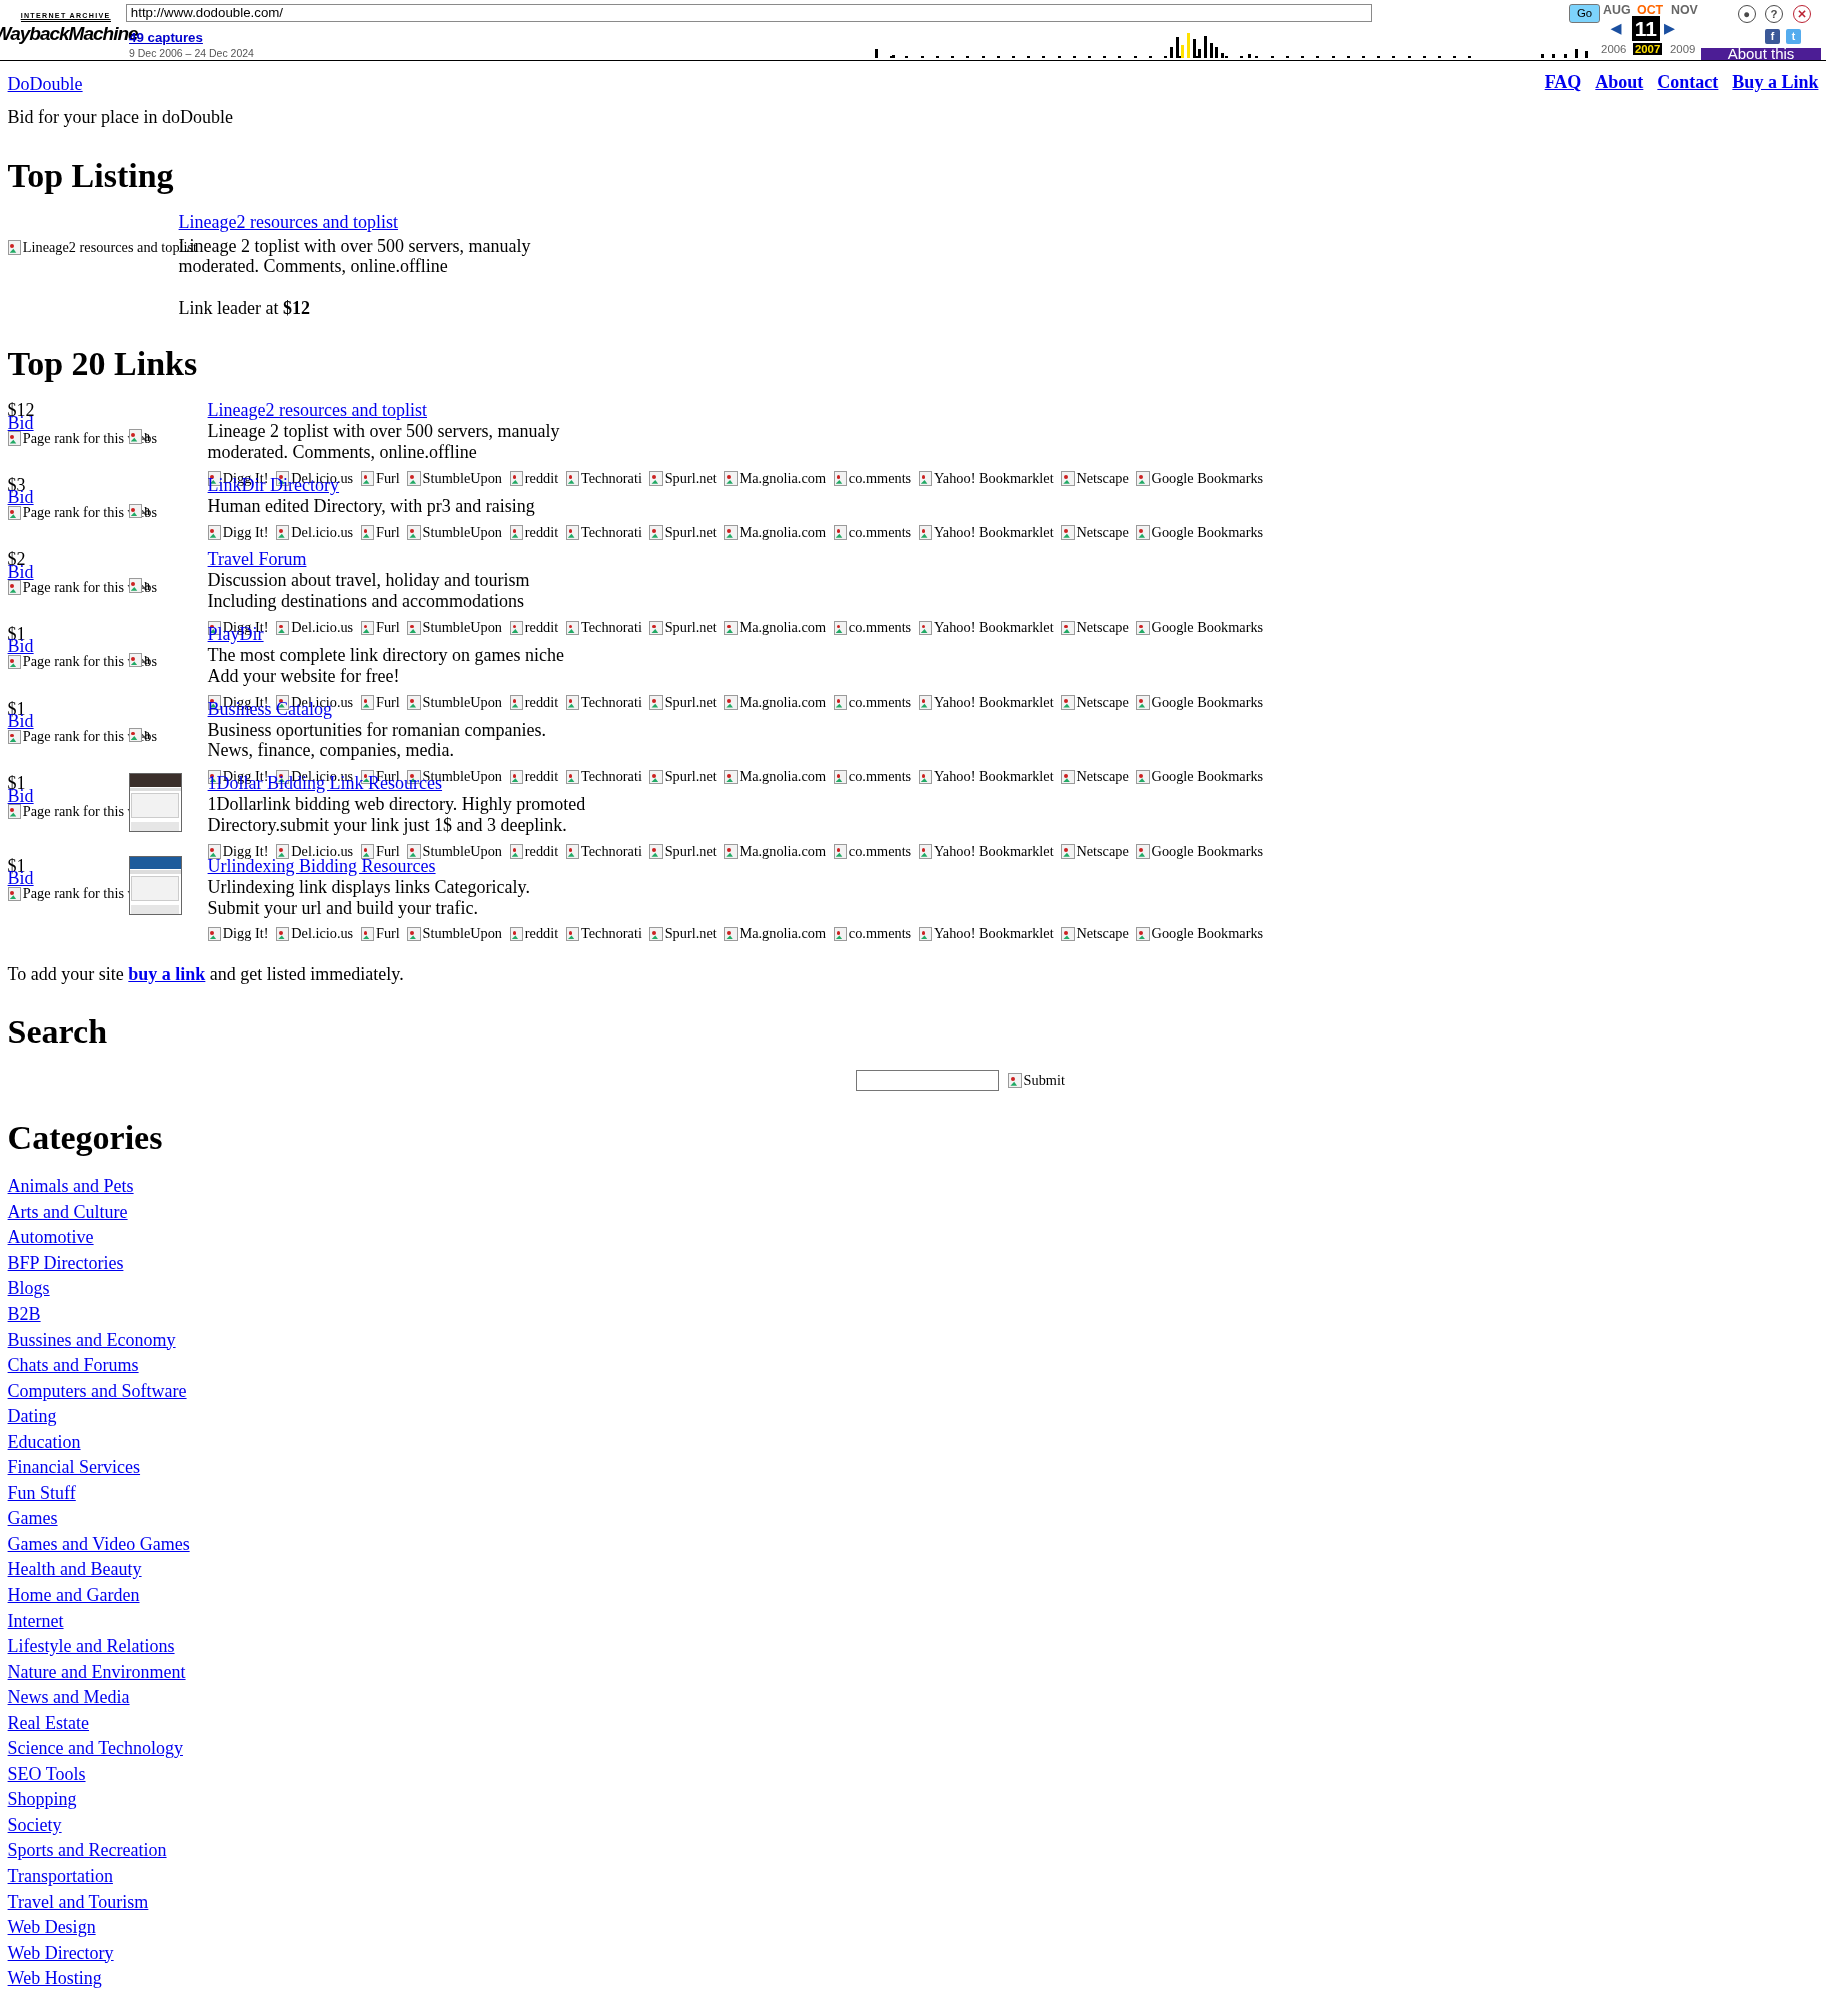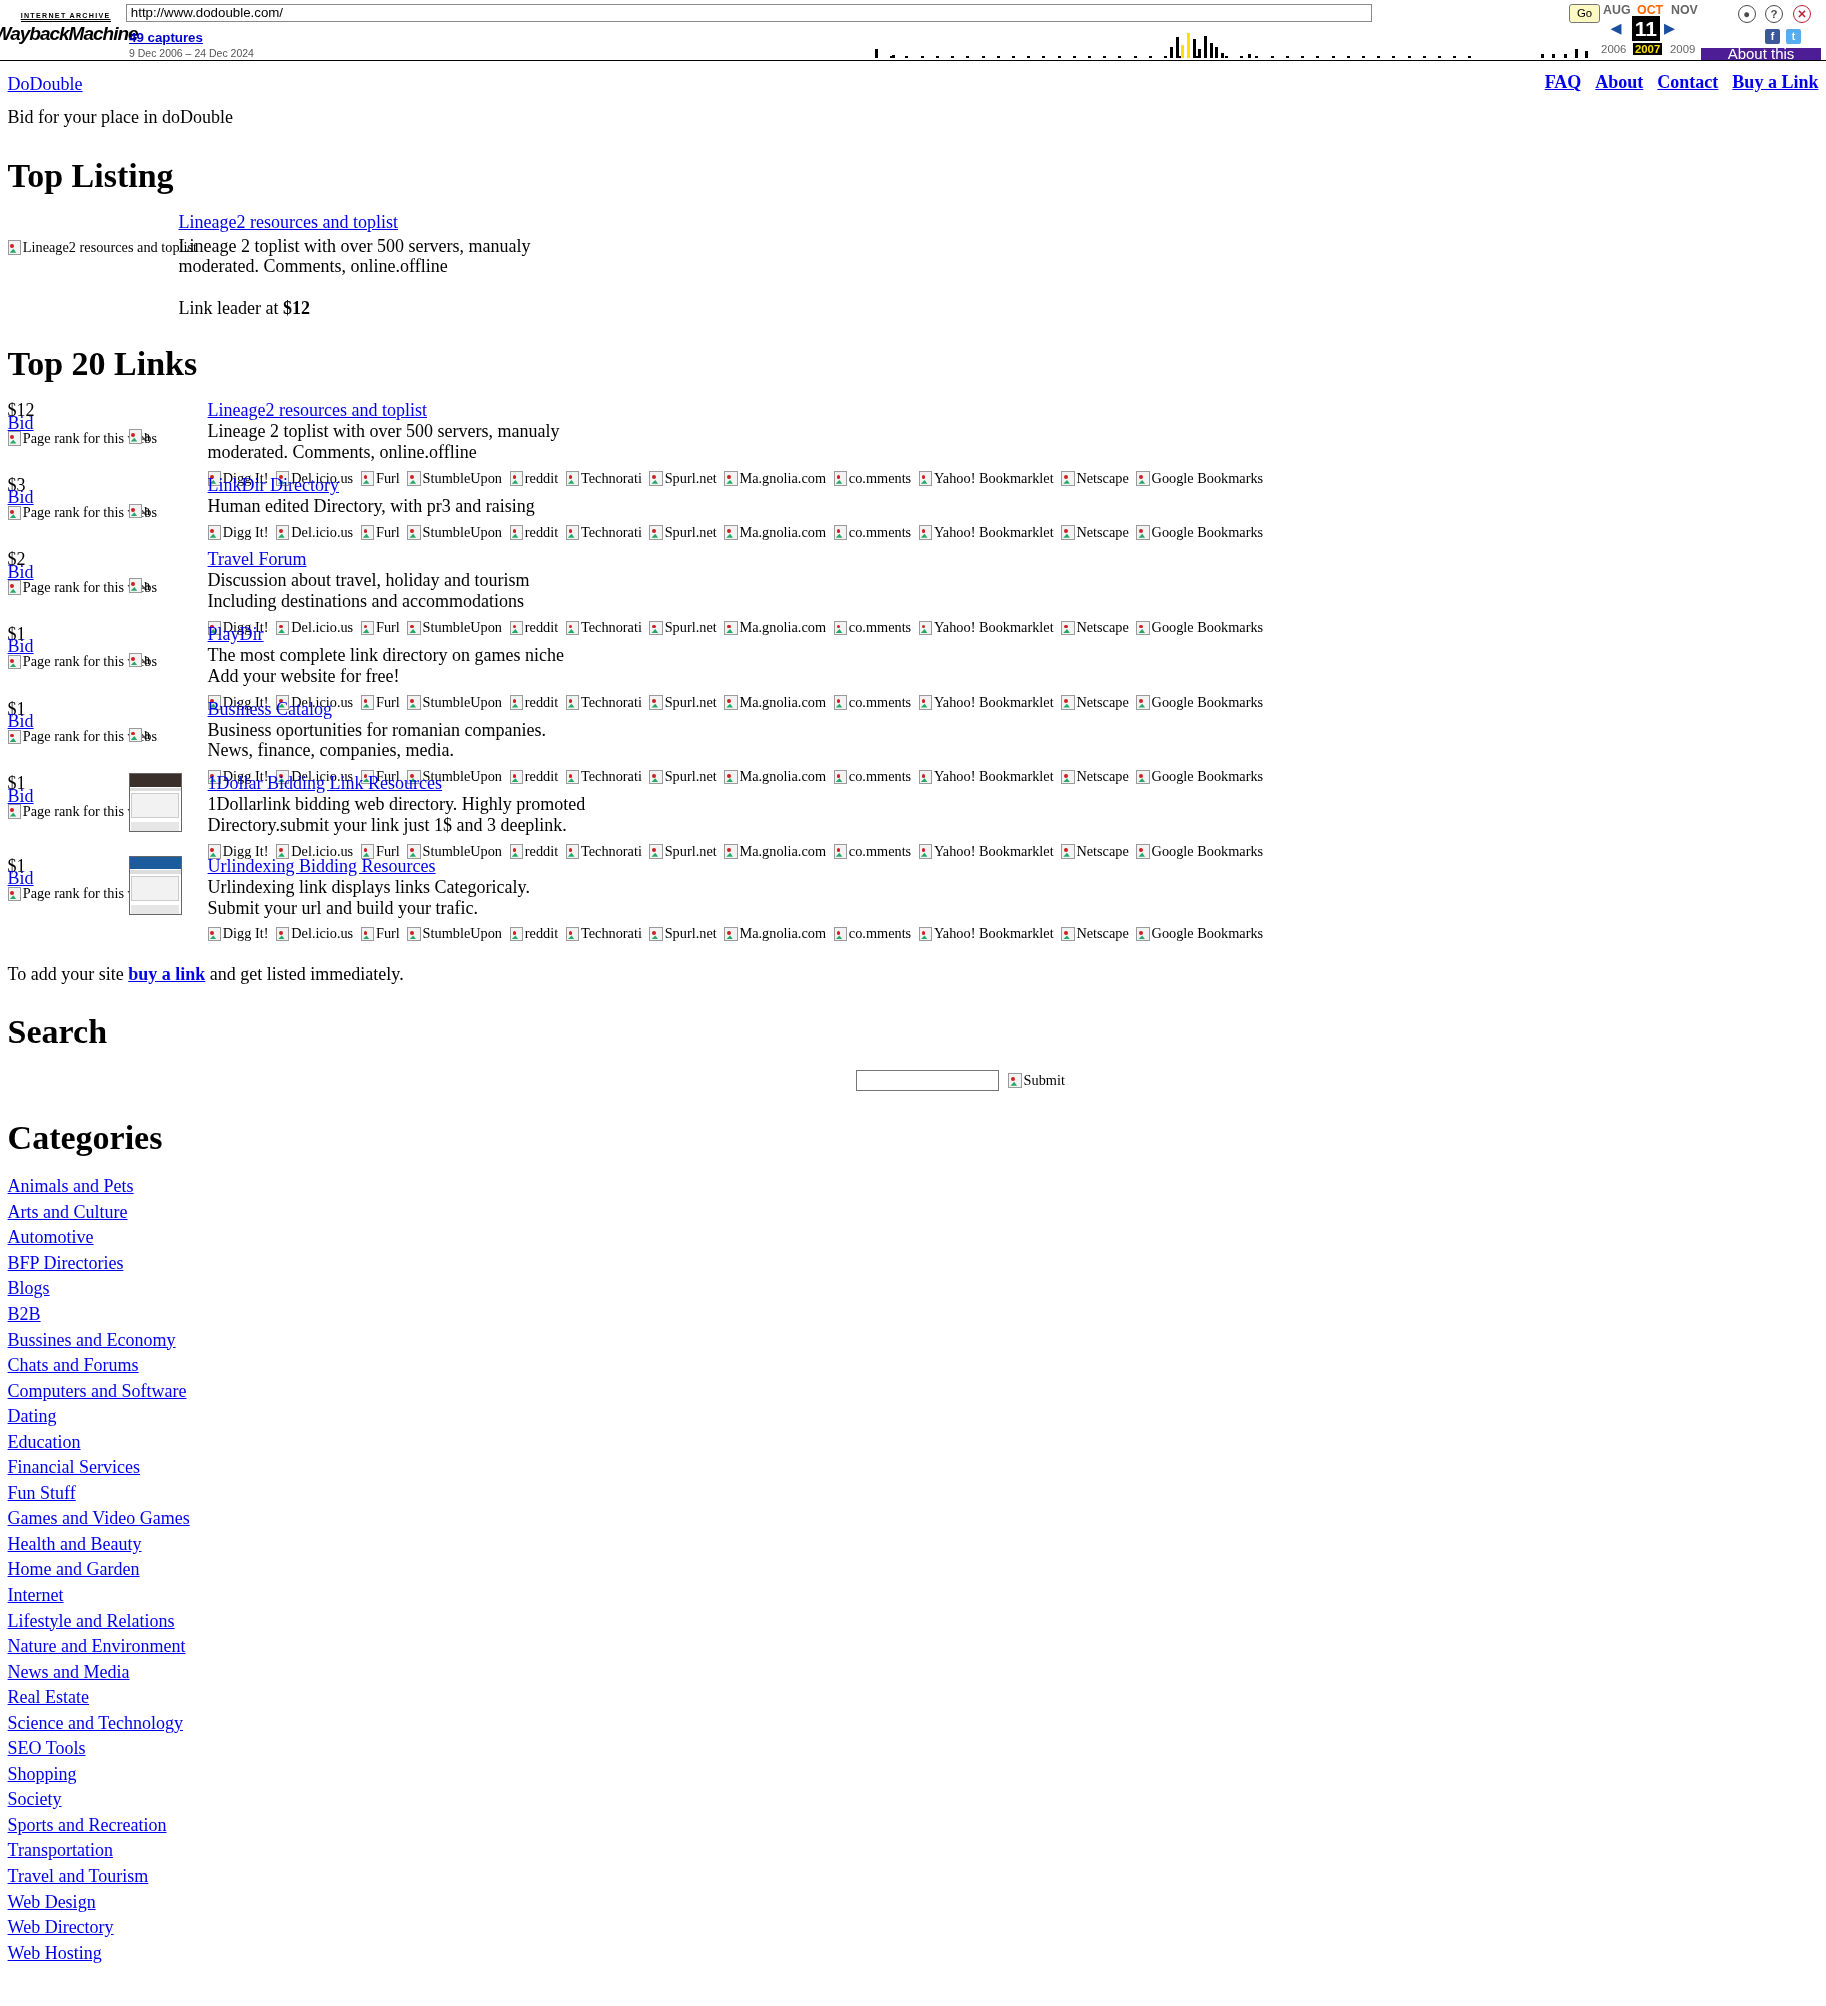--- a/index.html
+++ b/index.html
@@ -37,21 +37,21 @@
   }
   #wm-urlbar {
     position:absolute; left:126px; top:3.8px; width:1246px; height:18px;
     border:1px solid #8a8a8a; background:#fff;
     font-family:"Liberation Sans", sans-serif; font-size:13.3px; padding:1px 3.8px;
     color:#000; outline:none;
   }
   #wm-go {
     position:absolute; left:1569px; top:3.8px; width:31px; height:19px;
     font-family:"Liberation Sans", sans-serif; font-size:11.4px;
-    border:1px solid #767676; background:#fef9c3; border-radius:2.9px; padding:0;
+    border:1px solid #767676; background:#7dd3fc; border-radius:2.9px; padding:0;
   }
   #wm-captures {
     position:absolute; left:129px; top:29.5px;
     font-size:13.3px; color:#0000cc; text-decoration:underline; font-weight:bold;
     cursor:pointer;
   }
   #wm-daterange {
     position:absolute; left:129px; top:47px; font-size:10.5px; color:#555;
   }
   #wm-sparkline {
@@ -402,20 +402,21 @@
       <a href="#">BFP Directories</a>
       <a href="#">Blogs</a>
       <a href="#">B2B</a>
       <a href="#">Bussines and Economy</a>
       <a href="#">Chats and Forums</a>
       <a href="#">Computers and Software</a>
       <a href="#">Dating</a>
       <a href="#">Education</a>
       <a href="#">Financial Services</a>
       <a href="#">Fun Stuff</a>
+      <a href="#">Games</a>
       <a href="#">Games and Video Games</a>
       <a href="#">Health and Beauty</a>
       <a href="#">Home and Garden</a>
       <a href="#">Internet</a>
       <a href="#">Lifestyle and Relations</a>
       <a href="#">Nature and Environment</a>
       <a href="#">News and Media</a>
       <a href="#">Real Estate</a>
       <a href="#">Science and Technology</a>
       <a href="#">SEO Tools</a>

